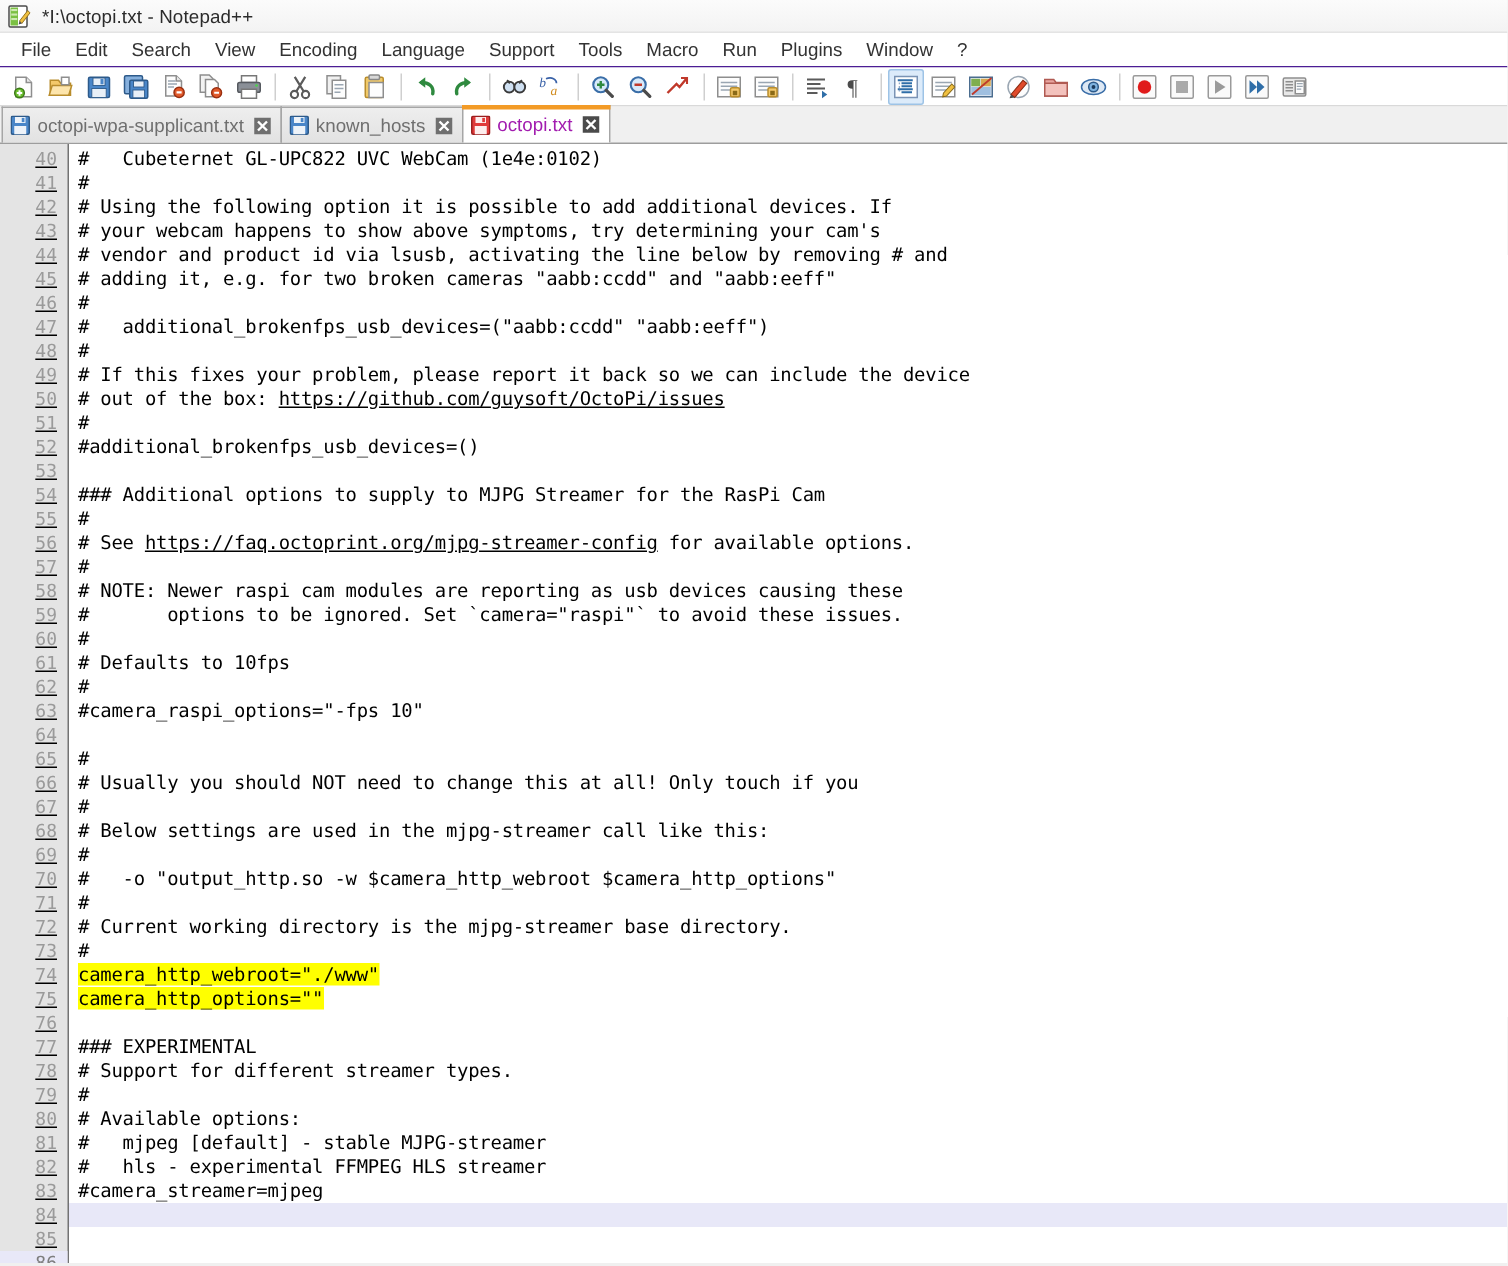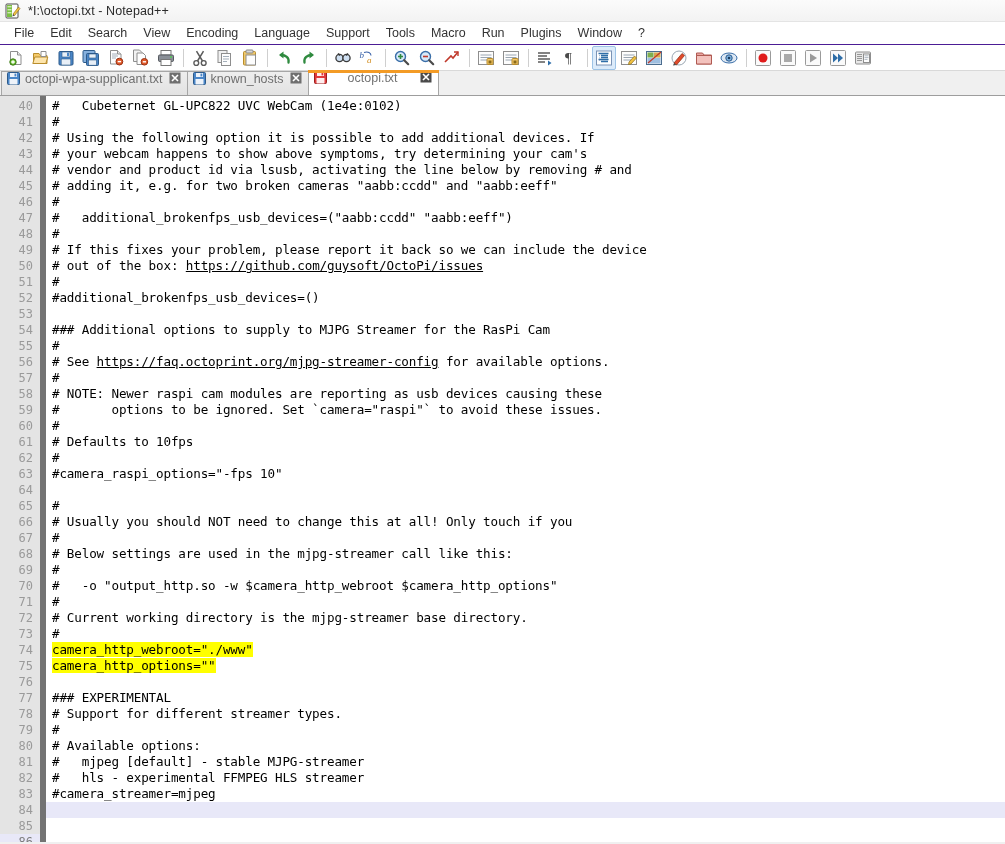--- a/index.html
+++ b/index.html
@@ -73,40 +73,39 @@
   #tabbar {
     height: 25px;
     background: #f0f0f0;
     display: flex;
     align-items: flex-end;
     padding-left: 1px;
     border-bottom: 1px solid #9d9d9d;
   }
   .tab {
     height: 24px;
-    display: flex; 
+    display: flex; align-items: center;
     padding: 0 6px 0 5px;
     font-size: 12.5px;
     border: 1px solid #a6a6a6;
     border-bottom: none;
     margin-right: -1px;
     position: relative;
     white-space: nowrap;
     cursor: default;
   }
   .tab.inactive {
     background: linear-gradient(to bottom,#eeeeee 0%,#e2e2e2 100%);
     color: #6f6f6f;
   }
   .tab.active {
     background: #ffffff;
-    color: #737373;
+    color: #a21caf;
     height: 25px;
     z-index: 3;
-    gap: 16px;
   }
   .tab.active::before {
     content: "";
     position: absolute;
     left: -1px; right: -1px; top: -1px;
     height: 3px;
     background: #f39b26;
   }
   .tab-icon { width: 13px; height: 13px; margin-right: 5px; flex: 0 0 13px; }
   .tab-close { width: 12px; height: 12px; margin-left: 6px; flex: 0 0 12px; }
@@ -117,22 +116,23 @@
     height: 746px;
     background: #ffffff;
     display: flex;
     overflow: hidden;
     font-family: "DejaVu Sans Mono", "Liberation Mono", monospace;
   }
   #gutter {
     width: 46px;
     flex: 0 0 46px;
     background: #e4e4e4;
-    border-right: 6px solid #737373;
+    border-right: 1px solid #737373;
     padding-top: 2px;
+    text-decoration: underline;
   }
   #gutter .ln {
     height: 16px;
     line-height: 16px;
     text-align: right;
     padding-right: 7px;
     font-size: 12px;
     color: #9a9a9a;
     font-family: "DejaVu Sans Mono", "Liberation Mono", monospace;
   }

